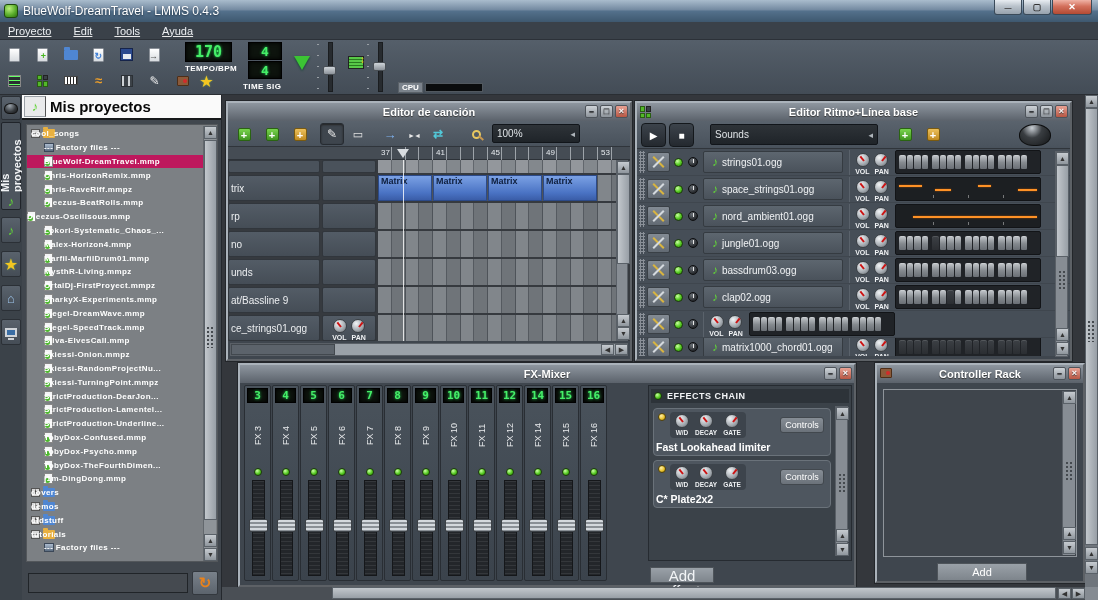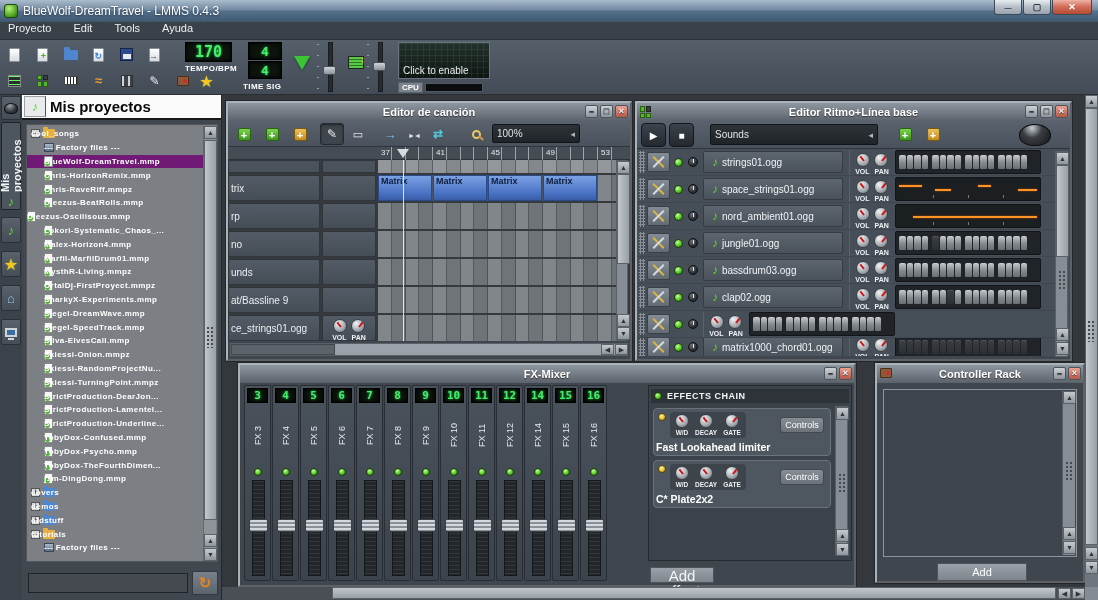--- a/index.html
+++ b/index.html
@@ -12,21 +12,21 @@
   .app-icon{width:14px;height:14px;border-radius:3px;background:radial-gradient(circle at 35% 30%,#b8ef7a,#55aa28 60%,#2e6b12);border:1px solid #1e4a0c;margin-right:5px;}
   .titlebar .t{color:#fff;font-size:12px;text-shadow:0 1px 2px #234;}
   .winbtns{position:absolute;right:6px;top:0;display:flex;}
   .osbtn{width:28px;height:15px;border:1px solid #3a4a59;border-top:none;background:linear-gradient(#e8edf2,#b9c2cb 45%,#97a2ad);display:flex;align-items:center;justify-content:center;color:#333;font-weight:bold;font-size:9px;border-radius:0 0 3px 3px;margin-left:1px;}
   .osbtn.close{width:40px;background:linear-gradient(#f0b3a6,#d3705c 45%,#b34a33);color:#fff;}
   .osbtn.min::before{content:'—';font-size:7px;}
   .osbtn.max::before{content:'▢';}
   .osbtn.close::before{content:'✕';}
 
   
-  .menubar{position:absolute;left:0;top:22px;width:100%;height:18px;background:#3a4149;border-bottom:1px solid #2c3138;display:flex;padding-left:8px;}
+  .menubar{position:absolute;left:0;top:22px;width:100%;height:18px;background:#3a4149;border-bottom:1px solid #2c3138;display:flex;align-items:center;padding-left:8px;text-decoration:underline;}
   .mitem{margin-right:22px;color:#eceff2;font-size:11px;cursor:default;}
 
   
   .toolbar{position:absolute;left:0;top:40px;width:100%;height:55px;background:linear-gradient(#555f6a,#434c56);border-bottom:1px solid #2a2e33;}
   .tbtn{position:absolute;width:25px;height:25px;border-radius:3px;display:flex;align-items:center;justify-content:center;}
   .pg{display:inline-block;width:11px;height:14px;background:linear-gradient(#fff,#d8dce0);border:1px solid #8a9098;border-radius:1px;position:relative;}
   .badge{position:absolute;right:1px;bottom:1px;font-size:9px;font-weight:bold;line-height:8px;}
   .b-green{color:#46b81e;} .b-blue{color:#3f7fd6;} .b-gray{color:#555;}
   .floppy{display:inline-block;width:13px;height:13px;background:#2c4a8e;border:1px solid #16244a;position:relative;}
   .floppy::after{content:'';position:absolute;left:2px;bottom:1px;width:8px;height:5px;background:#e8ecf0;}
@@ -79,21 +79,21 @@
   .ic-comp{width:12px;height:9px;border:2px solid #cfd4d9;background:#3a6ea5;position:relative;}
   .ic-comp::after{content:'';position:absolute;left:1px;bottom:-5px;width:6px;height:2px;background:#cfd4d9;}
 
   
   .projpanel{position:absolute;left:22px;top:95px;width:200px;height:505px;background:#41474e;border-right:1px solid #24282d;}
   .projhead{position:absolute;left:0;top:0;width:100%;height:25px;background:#fafafa;border-bottom:2px solid #17191b;display:flex;align-items:center;}
   .projhead .hicon{width:22px;height:21px;background:#e9eaeb;border:1px solid #9aa0a6;border-right-color:#555;margin:0 4px 0 2px;display:flex;align-items:center;justify-content:center;}
   .projhead .ht{color:#0a0a0a;font-size:15px;font-weight:bold;}
   .treebox{position:absolute;left:4px;top:29px;width:192px;height:438px;background:#7c8084;border:1px solid #53575b;overflow:hidden;}
   .trow{display:flex;align-items:center;height:13.8px;color:#dcdee0;font-size:10.5px;white-space:nowrap;}
-  .trow.sel{background:#701a75;color:#000;}
+  .trow.sel{background:#be185d;color:#000;}
   .exp{width:9px;height:9px;background:#d8d8d8;border:1px solid #555;color:#222;font-size:9px;line-height:7px;text-align:center;margin-right:3px;flex:none;}
   .ti{flex:none;margin-right:4px;display:inline-block;}
   .ti-folder-open,.ti-folder-closed{width:12px;height:9px;border-radius:1px;position:relative;}
   .ti-folder-open{background:#e8b040;} .ti-folder-closed{background:#4f86d2;}
   .ti-folder-open::before,.ti-folder-closed::before{content:'';position:absolute;left:0;top:-2px;width:5px;height:2px;background:inherit;border-radius:1px 1px 0 0;}
   .ti-project{width:9px;height:11px;background:#f4f5f6;border:1px solid #888;position:relative;}
   .ti-project::after{content:'';position:absolute;left:0px;bottom:0px;width:5px;height:5px;border-radius:50%;background:#4db82e;}
   .ti-factory{width:10px;height:9px;background:linear-gradient(#aebdd0,#5a6c80);border:1px solid #3c4858;}
   .tscroll{position:absolute;right:1px;top:1px;width:13px;height:436px;background:#8f9499;border-left:1px solid #63686d;}
   .sarrow{position:absolute;left:0;width:13px;height:13px;background:linear-gradient(#c6cbd0,#8f969d);border:1px solid #5a6168;color:#333;font-size:7px;line-height:11px;text-align:center;}
@@ -308,23 +308,20 @@
 
     <span class="tri-vol" style="left:294px;top:16px;"></span>
     <div class="vslider" style="left:322px;top:2px;">
         <span class="shandle" style="top:24px;"></span>
       </div>
     <span class="ic-pitch" style="left:348px;top:16px;"></span>
     <div class="vslider" style="left:372px;top:2px;">
         <span class="shandle" style="top:20px;"></span>
       </div>
 
-    <div class="visualizer" style="left:398px;top:2px;width:92px;height:37px;">
-      <span>Click to enable</span>
-    </div>
     <div class="cpu-row" style="left:398px;top:42px;">
       <span class="cpu-chip">CPU</span>
       <span class="cpu-bar"></span>
     </div>
   </div>
 
   <div class="sidetabs">
     <div class="stab" style="top:1px;height:24px;">
         <span class="ic-drum"></span>
       </div>

